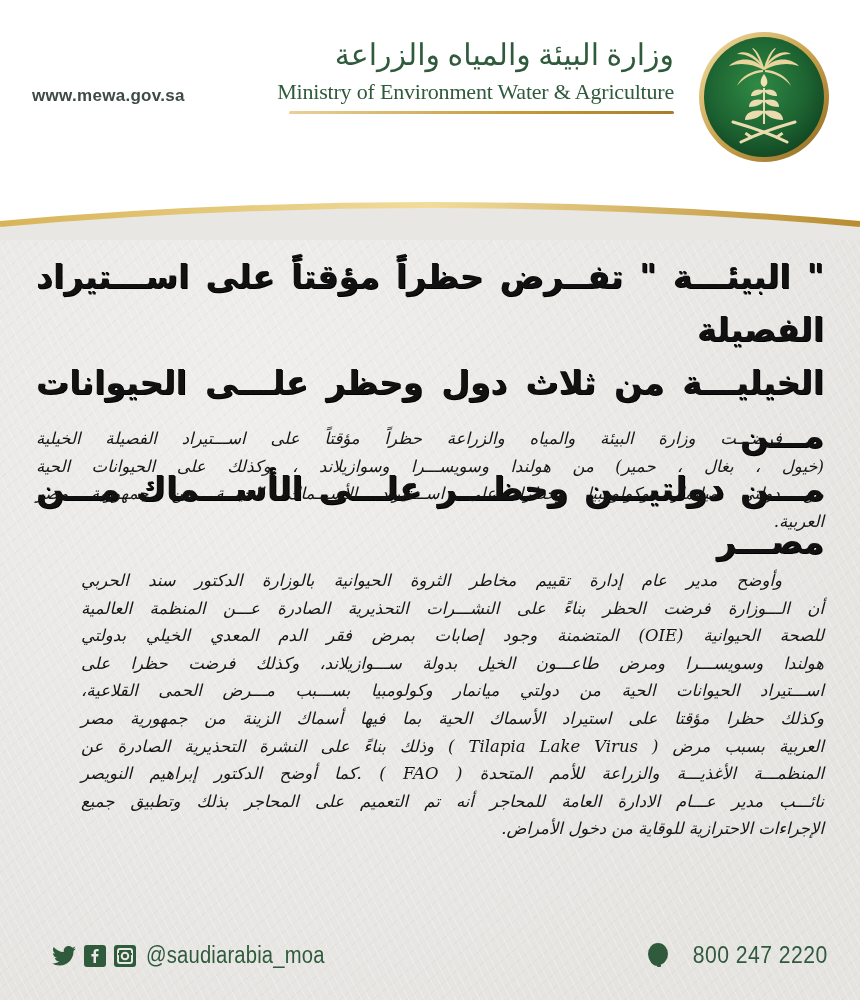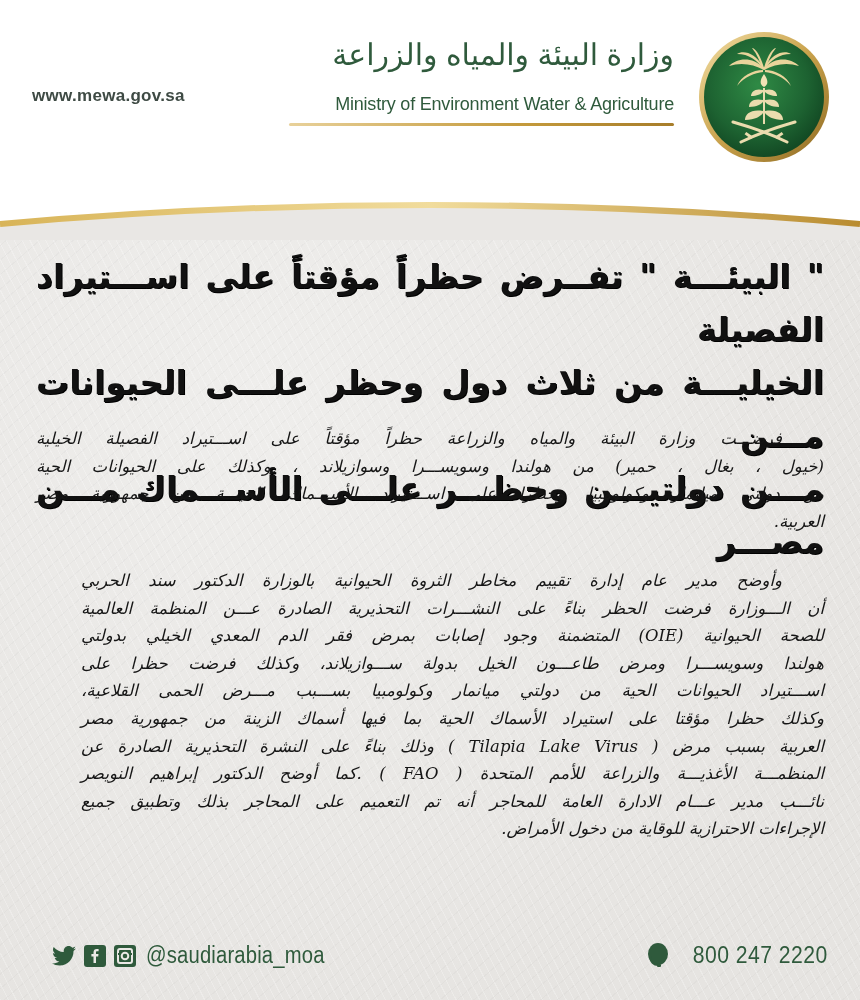--- a/index.html
+++ b/index.html
@@ -23,26 +23,26 @@
     .curve { position: absolute; left: 0; top: 190px; width: 860px; height: 50px; }
     .url {
       position: absolute; left: 32px; top: 86px;
       font-family: "Liberation Sans", sans-serif;
       font-size: 17px; font-weight: bold; color: #3e4a44; letter-spacing: 0.3px;
     }
     .brand {
       position: absolute; right: 186px; top: 35px; width: 400px; text-align: right;
     }
     .brand-ar {
-      font-family: Liberation Sans, sans-serif;
+      font-family: Liberation Serif, serif;
       font-size: 30px; color: #2f5a3c; line-height: 40px; direction: rtl;
     }
     .brand-en {
-      font-family: Liberation Sans, sans-serif;
-      font-size: 18px; color: #2f5a3c; line-height: 26px; margin-top: 16px; letter-spacing: -0.2px;
+      font-family: Liberation Serif, serif;
+      font-size: 22px; color: #2f5a3c; line-height: 26px; margin-top: 4px; letter-spacing: -0.2px;
     }
     .brand-rule {
       height: 3px; width: 385px; margin-left: auto; margin-top: 6px;
       background: linear-gradient(90deg, #e8d19a, #c49a3c 60%, #a77d2a);
       border-radius: 2px;
     }
     .brand-kingdom {
       margin-top: 8px; font-size: 13px; color: #4d4d4d; line-height: 20px;
       display: flex; justify-content: flex-end; gap: 16px;
       font-family: "Liberation Sans", sans-serif;

